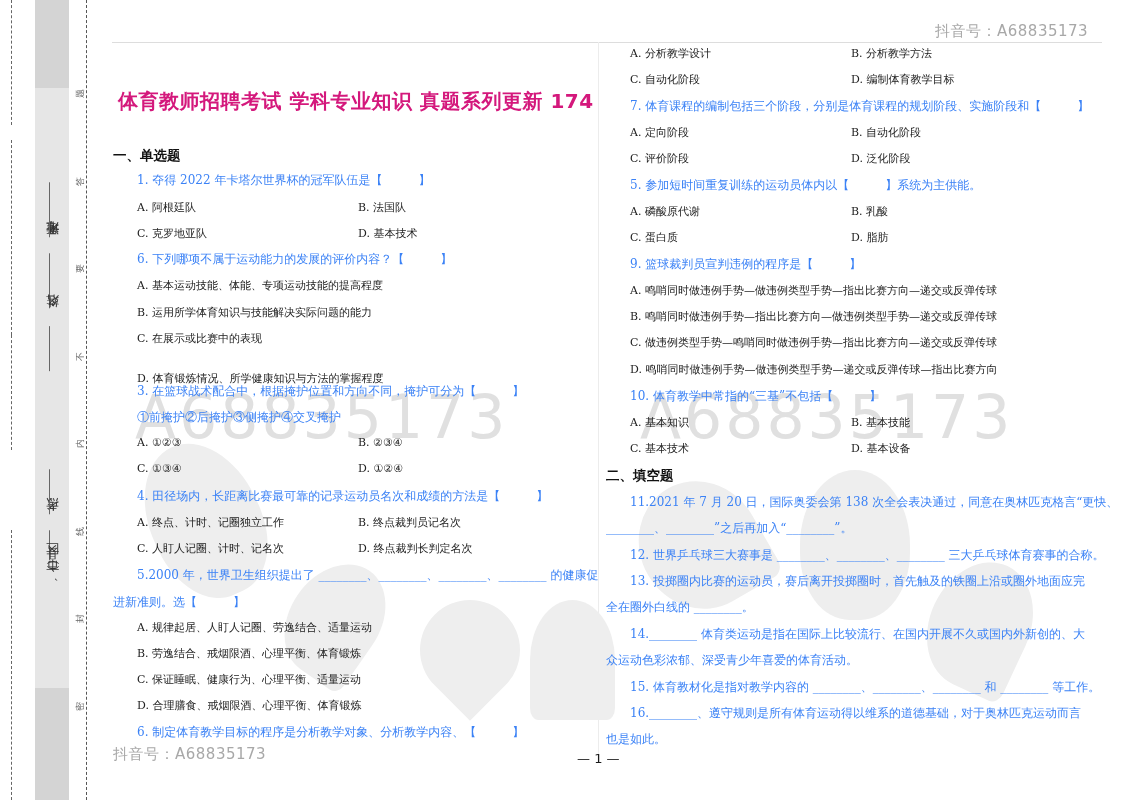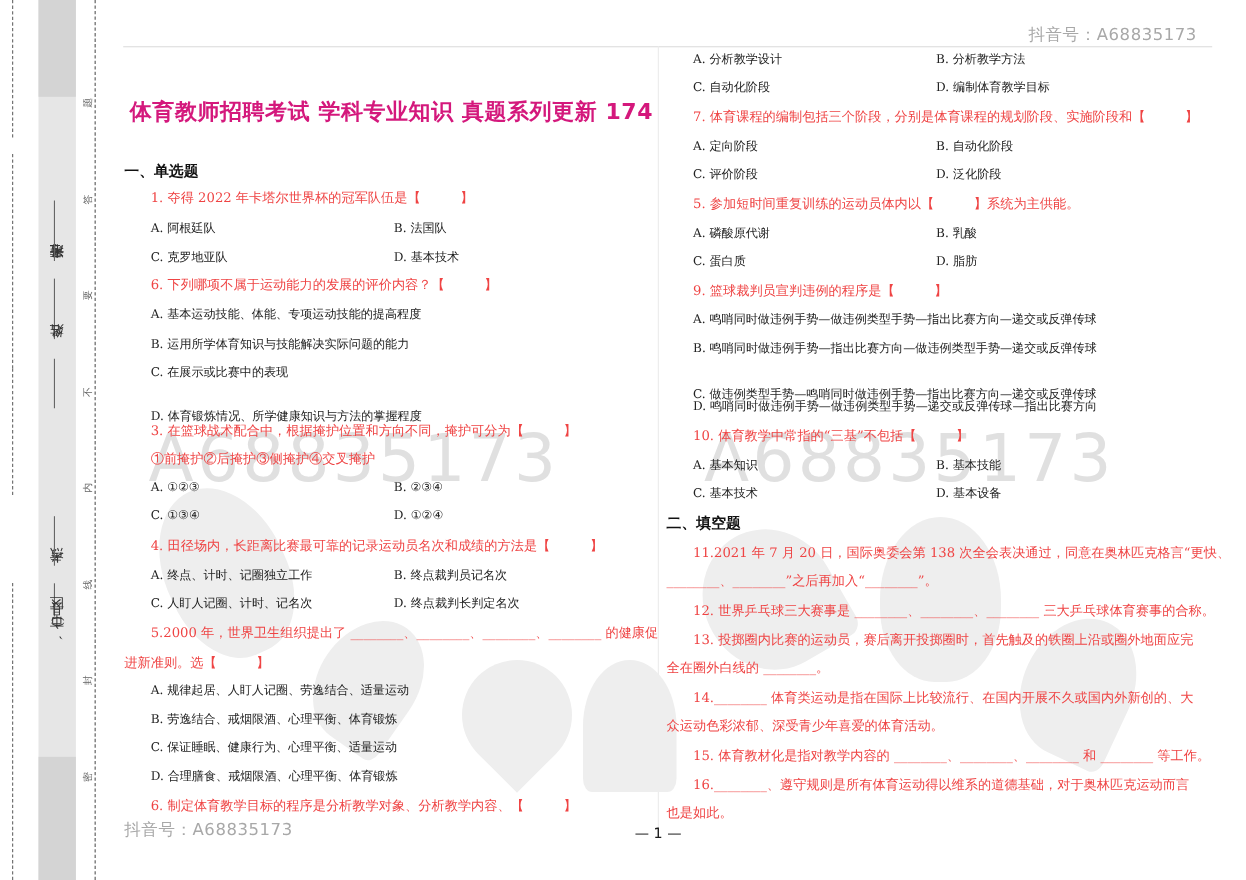--- a/index.html
+++ b/index.html
@@ -33,21 +33,21 @@
   .col-divider { position:absolute; left:598px; top:42px; height:718px; border-left:1px solid #ececec; }
   
   .leaf { position:absolute; background:#eeeeee; z-index:0; }
   .title {
     position:absolute; left:118px; top:88px; font-family:"DejaVu Sans","Liberation Sans",sans-serif;
     font-size:20px; color:#d4187c; font-weight:bold; letter-spacing:0.5px; white-space:nowrap; z-index:1;
   }
   .section-h {
     position:absolute; font-family:"DejaVu Sans","Liberation Sans",sans-serif; font-size:13.5px; font-weight:bold; color:#111; z-index:1;
   }
-  .q { position:absolute; font-size:12px; white-space:nowrap; z-index:1; color:#ef4444; }
+  .q { position:absolute; font-size:12px; white-space:nowrap; z-index:1; color:#3b82f6; }
   .opt { position:absolute; font-size:11px; white-space:nowrap; z-index:1; color:#222; }
   .page-num { position:absolute; left:577px; top:751px; font-family:"DejaVu Sans","Liberation Sans",sans-serif; font-size:13px; z-index:1; }
 </style>
 </head>
 <body>
 
 <div class="dash-outer gap1"></div>
 <div class="dash-outer gap2"></div>
 <div class="dash-outer gap3"></div>
 <div class="dash-outer gap4"></div>
@@ -151,21 +151,21 @@
 
 <div class="q" style="left:630px;top:177px">5. 参加短时间重复训练的运动员体内以【　　　】系统为主供能。</div>
 <div class="opt" style="left:630px;top:204px">A. 磷酸原代谢</div>
 <div class="opt" style="left:851px;top:204px">B. 乳酸</div>
 <div class="opt" style="left:630px;top:230px">C. 蛋白质</div>
 <div class="opt" style="left:851px;top:230px">D. 脂肪</div>
 
 <div class="q" style="left:630px;top:256px">9. 篮球裁判员宣判违例的程序是【　　　】</div>
 <div class="opt" style="left:630px;top:283px">A. 鸣哨同时做违例手势—做违例类型手势—指出比赛方向—递交或反弹传球</div>
 <div class="opt" style="left:630px;top:309px">B. 鸣哨同时做违例手势—指出比赛方向—做违例类型手势—递交或反弹传球</div>
-<div class="opt" style="left:630px;top:351px">C. 做违例类型手势—鸣哨同时做违例手势—指出比赛方向—递交或反弹传球</div>
+<div class="opt" style="left:630px;top:335px">C. 做违例类型手势—鸣哨同时做违例手势—指出比赛方向—递交或反弹传球</div>
 <div class="opt" style="left:630px;top:362px">D. 鸣哨同时做违例手势—做违例类型手势—递交或反弹传球—指出比赛方向</div>
 
 <div class="q" style="left:630px;top:388px">10. 体育教学中常指的“三基”不包括【　　　】</div>
 <div class="opt" style="left:630px;top:415px">A. 基本知识</div>
 <div class="opt" style="left:851px;top:415px">B. 基本技能</div>
 <div class="opt" style="left:630px;top:441px">C. 基本技术</div>
 <div class="opt" style="left:851px;top:441px">D. 基本设备</div>
 
 <div class="section-h" style="left:606px;top:467px">二、填空题</div>
 

